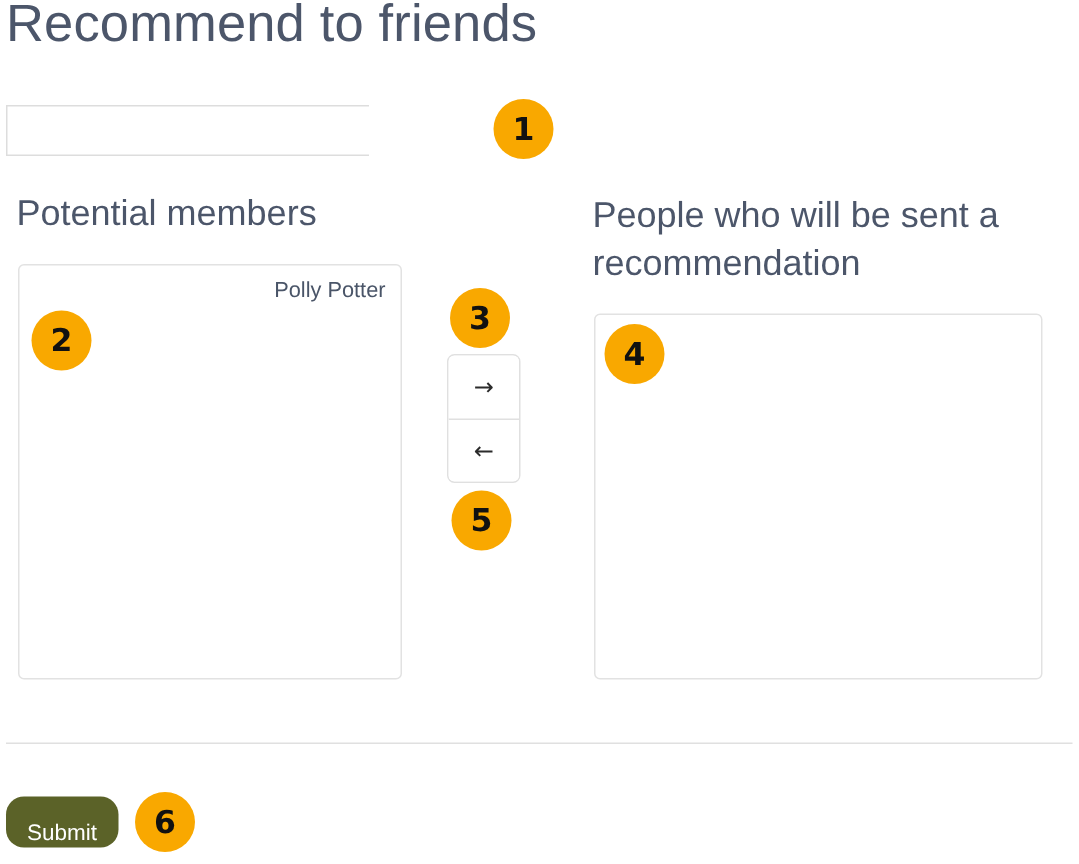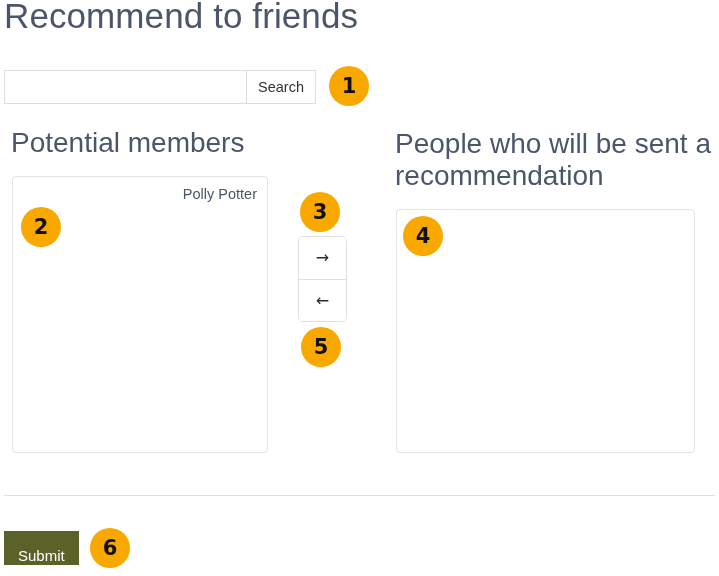--- a/index.html
+++ b/index.html
@@ -59,21 +59,21 @@
     font-size: 14.5px;
     color: #333333;
     padding: 0 11px;
     cursor: pointer;
     line-height: 32px;
   }
 
   
   .col-heading {
     position: absolute;
-    font-size: 28px;
+    font-size: 24px;
     font-weight: 300;
     color: #4c566a;
     line-height: 32px;
   }
   .heading-left {
     left: 11px;
     top: 127px;
     white-space: nowrap;
   }
   .heading-right {
@@ -153,21 +153,21 @@
   }
 
   
   .submit-button {
     position: absolute;
     left: 4px;
     top: 531px;
     height: 34px;
     box-sizing: border-box;
     border: none;
-    border-radius: 0;
+    border-radius: 12px;
     background: #5b6228;
     color: #ffffff;
     font-family: "Liberation Sans", sans-serif;
     font-size: 15px;
     padding: 16px 14px;
     cursor: pointer;
   }
 
   
   .badge {
@@ -190,21 +190,20 @@
   .badge-5 { left: 301px; top: 327px; }
   .badge-6 { left: 90px;  top: 528px; }
 </style>
 </head>
 <body>
 
 <div class="page-title">Recommend to friends</div>
 
 <div class="search-group">
   <input class="search-input" type="text" placeholder="" style="">
-  <button class="search-button">Search</button>
 </div>
 
 <div class="col-heading heading-left">Potential members</div>
 
 <div class="listbox listbox-left">
   <div class="list-option">Polly Potter</div>
 </div>
 
 <div class="col-heading heading-right">People who will be sent a recommendation</div>
 

